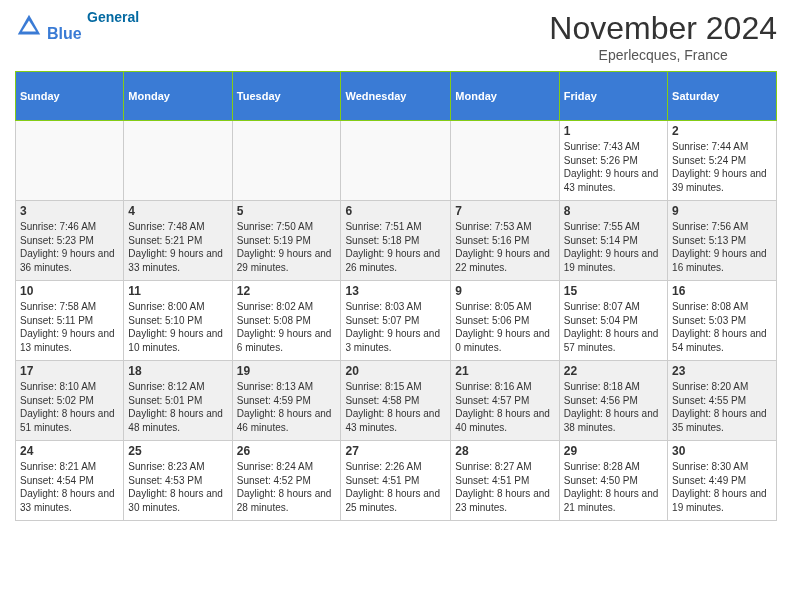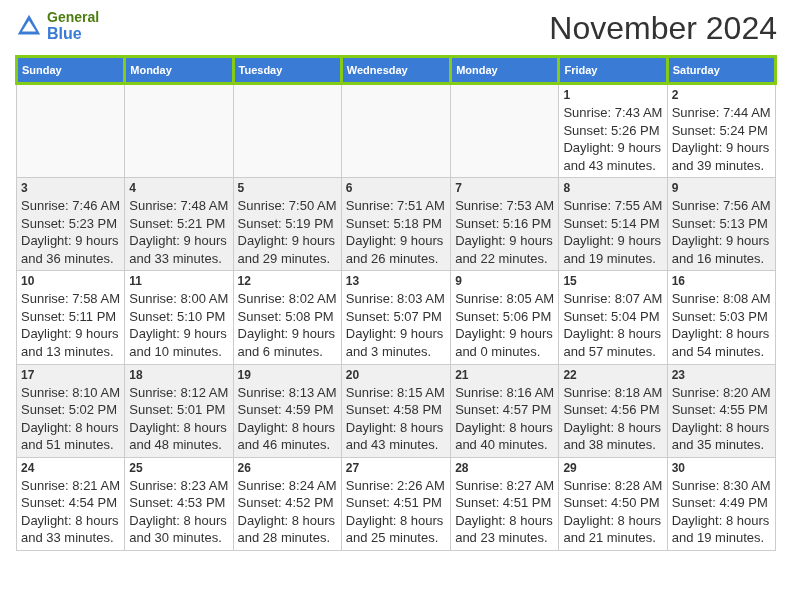--- a/index.html
+++ b/index.html
@@ -26,21 +26,22 @@
       gap: 4px;
     }
     .logo-text {
       display: flex;
       flex-direction: column;
       line-height: 1.1;
     }
     .logo-general {
       font-size: 14px;
       font-weight: bold;
-      color: #4d7c0f;
+      color: #0369a1;
+      margin-left: 40px;
     }
     .logo-blue {
       font-size: 16px;
       font-weight: bold;
       color: #3a7bd5;
     }
     .logo-icon {
       width: 28px;
       height: 28px;
     }
@@ -58,23 +59,23 @@
     }
     .calendar {
       width: 100%;
       border-collapse: collapse;
     }
     .calendar th {
       background: #3a7bd5;
       color: #fff;
       font-size: 11px;
       font-weight: bold;
-      padding: 6px 4px;
+      padding: 18px 4px;
       text-align: left;
-      border: 3px solid #84cc16;
+      border: 1px solid #84cc16;
     }
     .calendar td {
       border: 1px solid #ccc;
       vertical-align: top;
       padding: 3px 4px;
       width: 113px;
       height: 80px;
       background: #fff;
       font-size: 9.5px;
       color: #333;
@@ -82,21 +83,21 @@
     .calendar td.empty {
       background: #f9f9f9;
     }
     .day-num {
       font-size: 12px;
       font-weight: bold;
       margin-bottom: 2px;
       display: block;
     }
     .day-info {
-      font-size: 13px;
+      font-size: 10px;
       line-height: 1.35;
       color: #333;
     }
     .row-shaded td {
       background: #f0f0f0;
     }
   </style>
 </head>
 <body>
 
@@ -107,20 +108,21 @@
         <polygon points="20,4 36,32 4,32" fill="#3a7bd5"></polygon>
         <polygon points="20,12 30,28 10,28" fill="#fff"></polygon>
       </svg>
       <div class="logo-text">
         <span class="logo-general">General</span>
         <span class="logo-blue">Blue</span>
       </div>
     </div>
     <div class="title-block">
       <div class="month-title">November 2024</div>
+      <div class="location">Eperlecques, France</div>
     </div>
   </div>
 
   <table class="calendar">
     <thead>
       <tr>
         <th>Sunday</th>
         <th>Monday</th>
         <th>Tuesday</th>
         <th>Wednesday</th>

